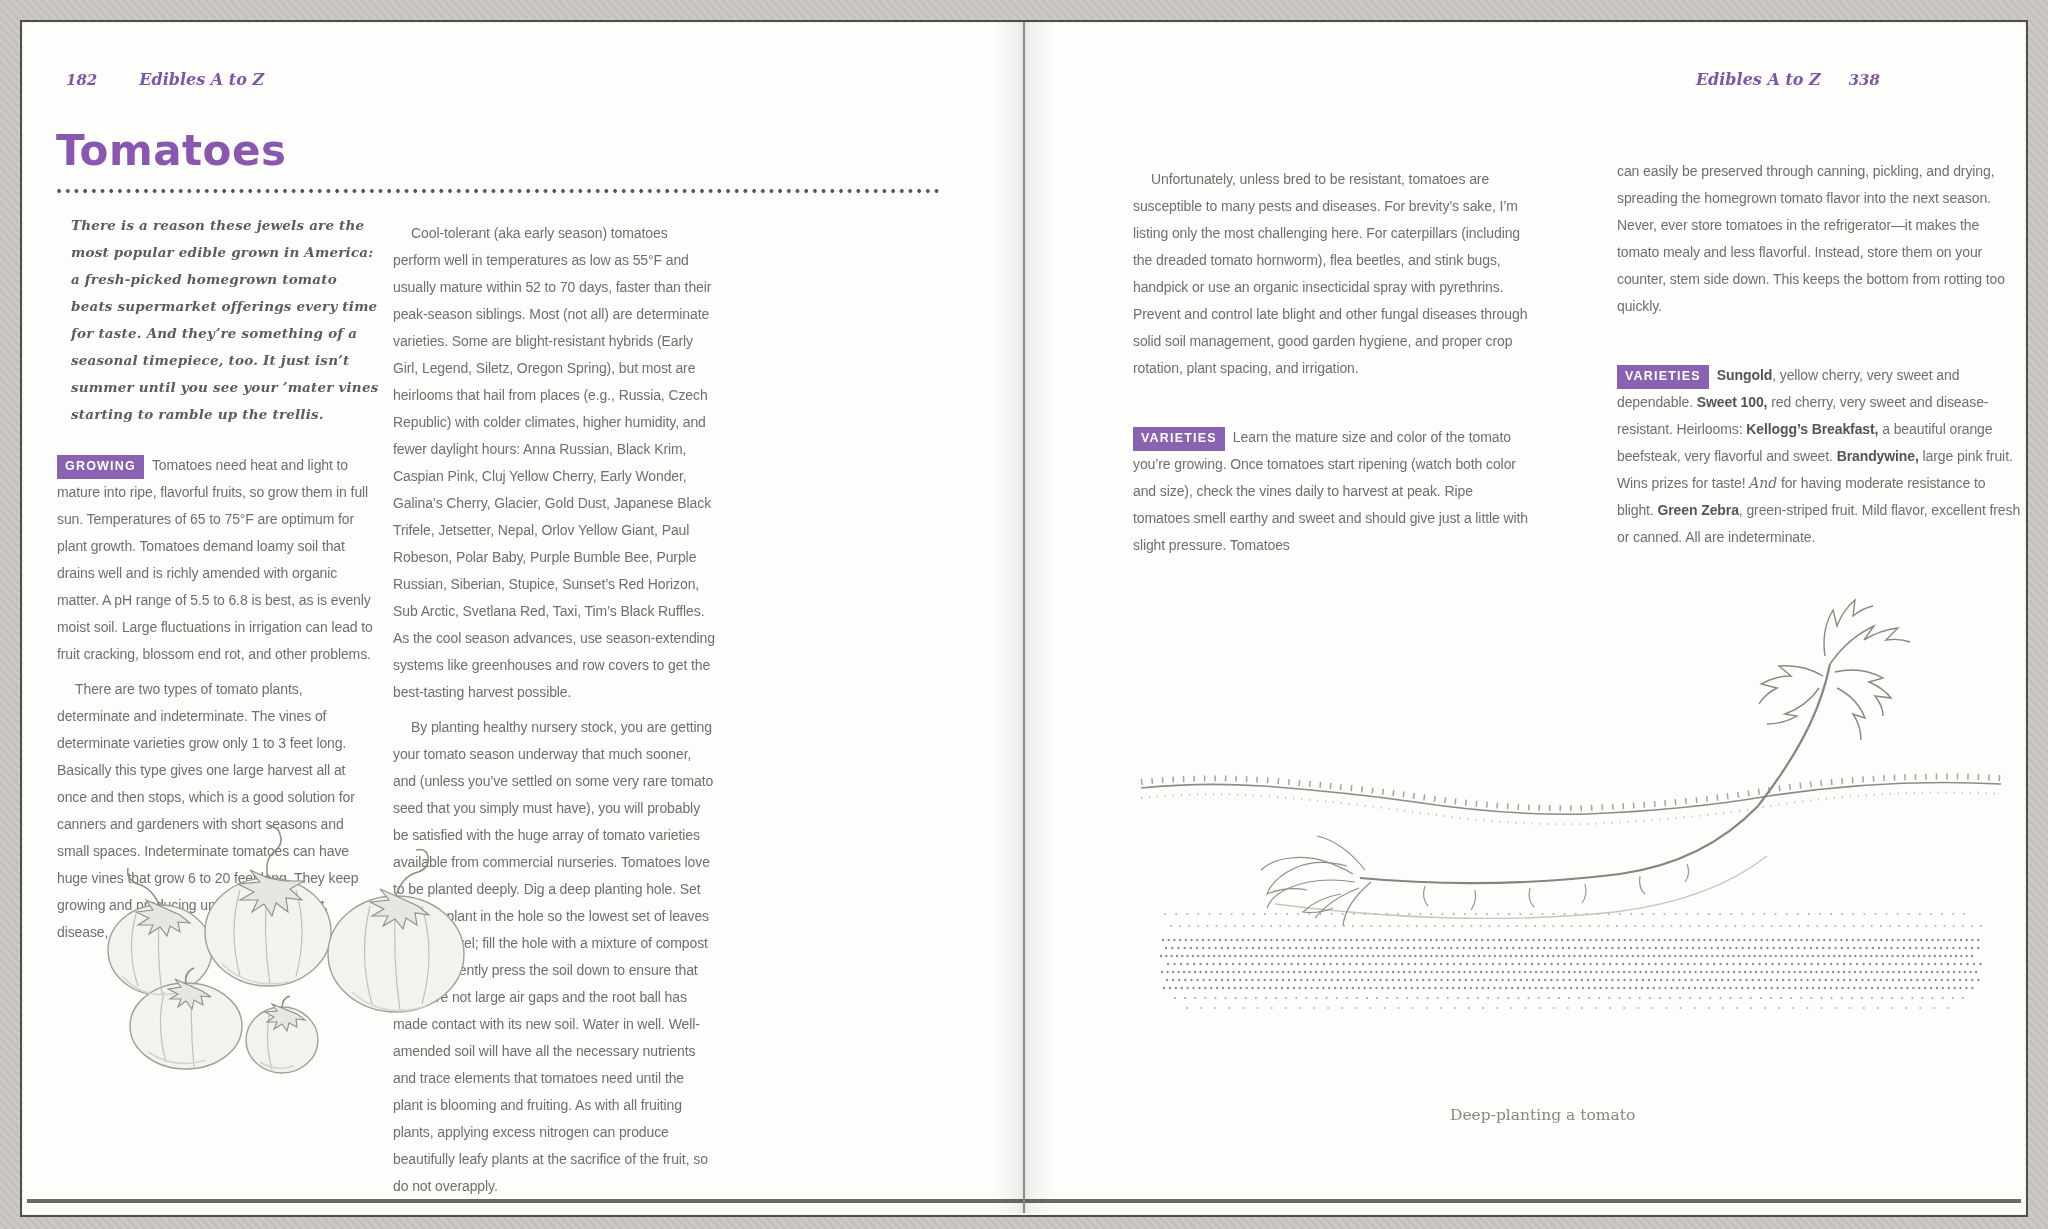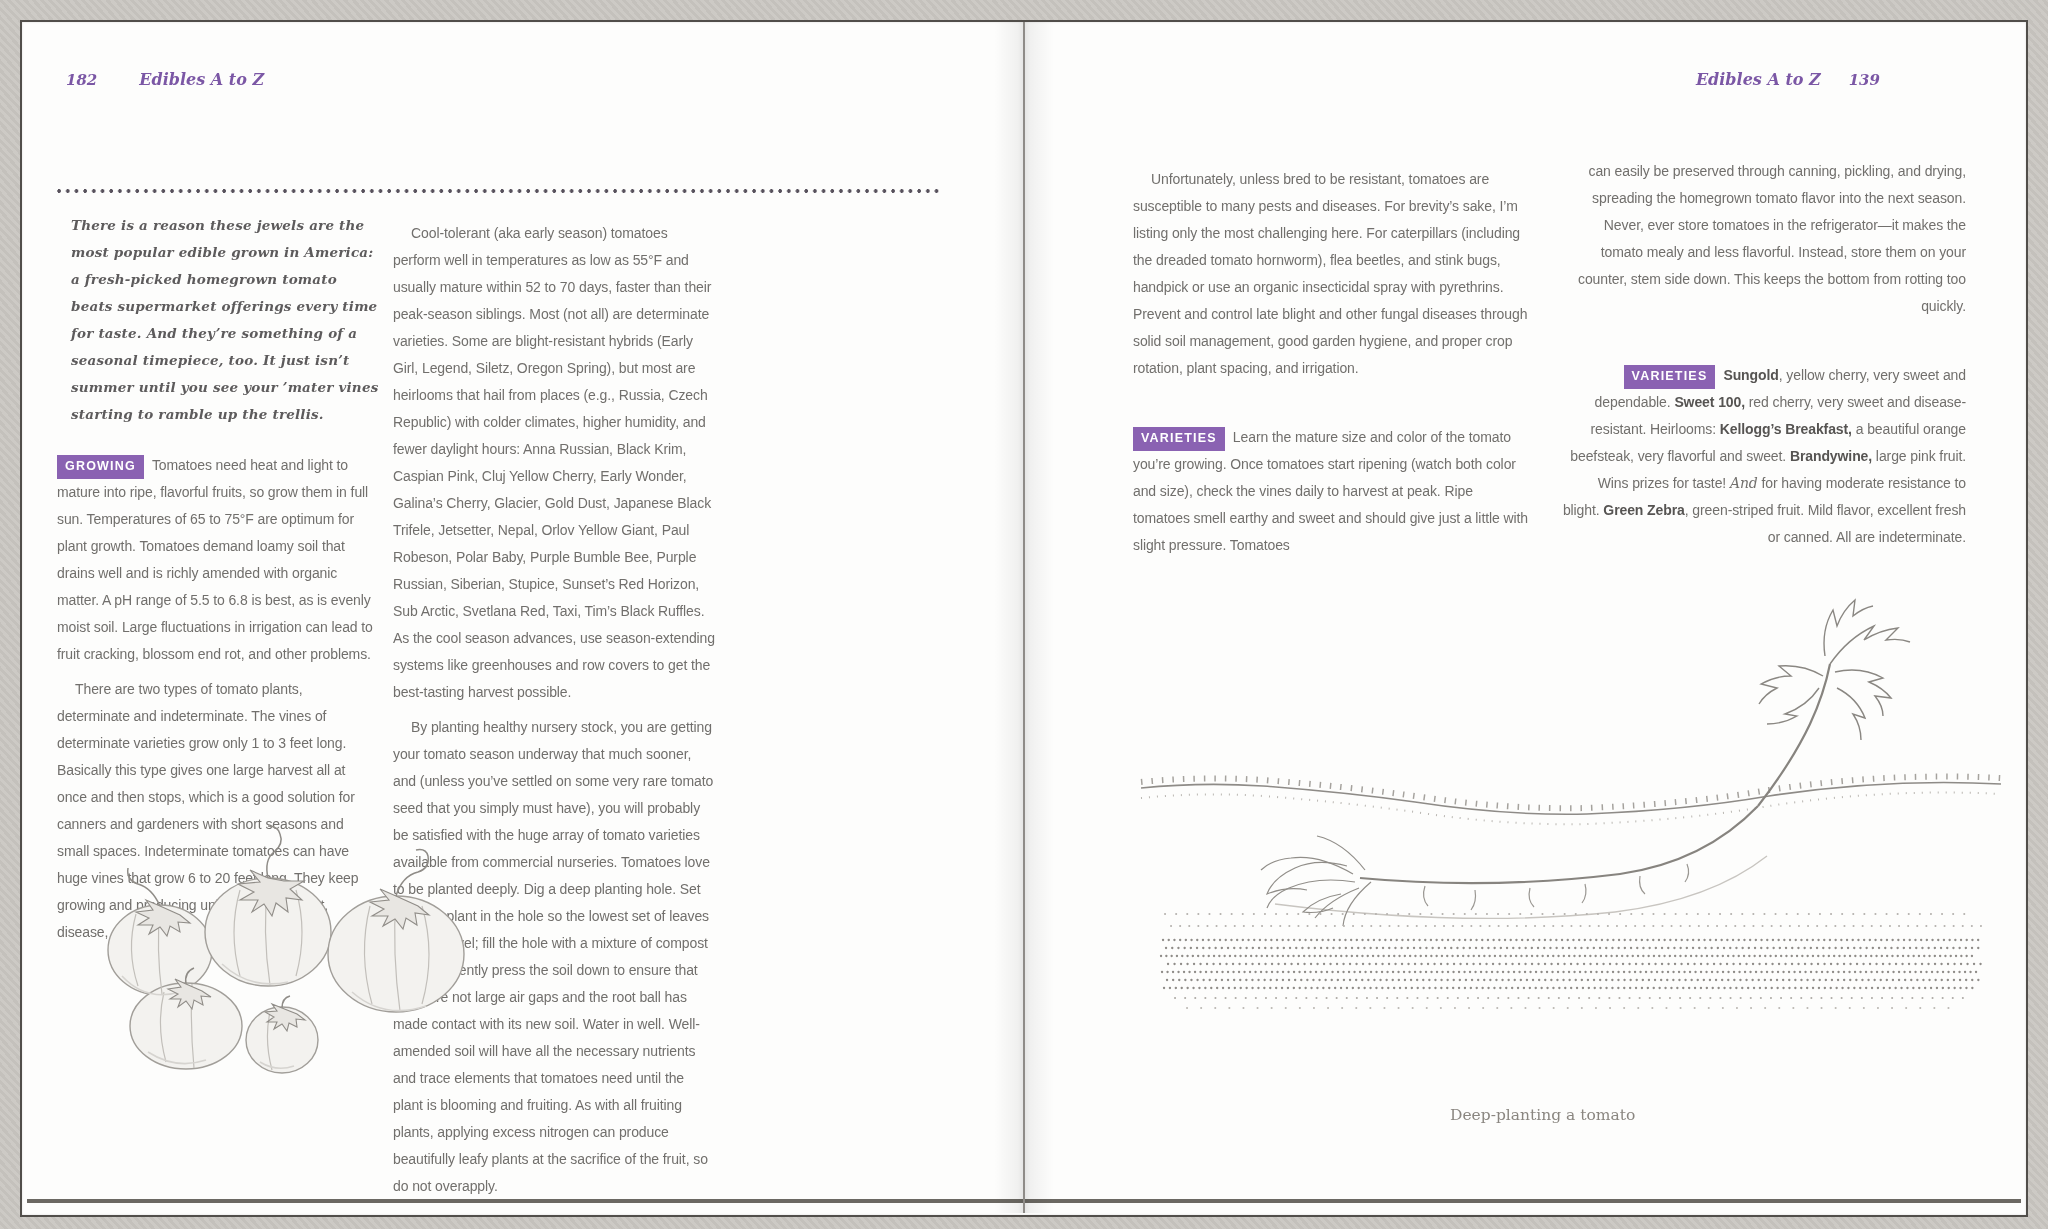--- a/index.html
+++ b/index.html
@@ -23,21 +23,21 @@
   .title{position:absolute;left:56px;top:126px;margin:0;font-family:"DejaVu Sans",sans-serif;
     font-weight:bold;font-size:42px;letter-spacing:.5px;color:var(--accent-purple,#8a57b0);}
   .dots{position:absolute;left:57px;top:188px;width:884px;height:6px;
     background-image:radial-gradient(circle at 2.2px 3px,var(--dot-color,#57515c) 1.7px,transparent 2px);
     background-size:8.7px 6px;background-repeat:repeat-x;}
 
   .col{position:absolute;}
   .col1{left:57px;top:212px;width:322px;}
   .col2{left:393px;top:212px;width:322px;}
   .col3{left:1133px;top:158px;width:400px;}
-  .col4{left:1560px;top:158px;width:406px;text-align:right;}
+  .col4{left:1617px;top:158px;width:406px;}
 
   .intro{margin:0 0 24px 14px;font-family:"DejaVu Serif",serif;font-weight:bold;font-style:italic;
     font-size:13.5px;line-height:27px;letter-spacing:.2px;color:var(--intro-text,#5d5b5c);}
   .body{margin:0;font-size:14px;line-height:27px;letter-spacing:-.1px;color:var(--body-text,#716f6c);}
   .indent{text-indent:18px;margin-top:8px;}
   .mt{margin-top:42px;}
   .label{display:inline-block;background:var(--label-bg,#8a62b2);color:#fff;
     font-weight:bold;font-size:12.5px;line-height:17px;letter-spacing:1.2px;
     padding:3px 8px 4px 8px;margin-right:8px;text-indent:0;}
   .rb{font-weight:bold;color:#565452;}
@@ -58,23 +58,24 @@
   <div class="spine-shadow"></div>
   <div class="spine"></div>
 
   <header class="ph left">
     <span class="pagenum">182</span>
     <span class="runhead">Edibles A to Z</span>
   </header>
 
   <header class="ph right">
     <span class="runhead">Edibles A to Z</span>
-    <span class="pagenum">139</span>
+    <span class="pagenum">338</span>
   </header>
 
+  <h1 class="title">Tomatoes</h1>
   <div class="dots"></div>
 
   <div class="col col1">
     <p class="intro">There is a reason these jewels are the most popular edible grown in America: a fresh-picked homegrown tomato beats supermarket offerings every time for taste. And they’re something of a seasonal timepiece, too. It just isn’t summer until you see your ’mater vines starting to ramble up the trellis.</p>
     <p class="body"><span class="label">GROWING</span><span>Tomatoes need heat and light to mature into ripe, flavorful fruits, so grow them in full sun. Temperatures of 65 to 75°F are optimum for plant growth. Tomatoes demand loamy soil that drains well and is richly amended with organic matter. A pH range of 5.5 to 6.8 is best, as is evenly moist soil. Large fluctuations in irrigation can lead to fruit cracking, blossom end rot, and other problems.</span></p>
     <p class="body indent">There are two types of tomato plants, determinate and indeterminate. The vines of determinate varieties grow only 1 to 3 feet long. Basically this type gives one large harvest all at once and then stops, which is a good solution for canners and gardeners with short seasons and small spaces. Indeterminate tomatoes can have huge vines that grow 6 to 20 feet long. They keep growing and producing unless killed by frost, disease, or lack of nutrients.</p>
   </div>
 
   <div class="col col2">
     <p class="body indent">Cool-tolerant (aka early season) tomatoes perform well in temperatures as low as 55°F and usually mature within 52 to 70 days, faster than their peak-season siblings. Most (not all) are determinate varieties. Some are blight-resistant hybrids (Early Girl, Legend, Siletz, Oregon Spring), but most are heirlooms that hail from places (e.g., Russia, Czech Republic) with colder climates, higher humidity, and fewer daylight hours: Anna Russian, Black Krim, Caspian Pink, Cluj Yellow Cherry, Early Wonder, Galina’s Cherry, Glacier, Gold Dust, Japanese Black Trifele, Jetsetter, Nepal, Orlov Yellow Giant, Paul Robeson, Polar Baby, Purple Bumble Bee, Purple Russian, Siberian, Stupice, Sunset’s Red Horizon, Sub Arctic, Svetlana Red, Taxi, Tim’s Black Ruffles. As the cool season advances, use season-extending systems like greenhouses and row covers to get the best-tasting harvest possible.</p>

